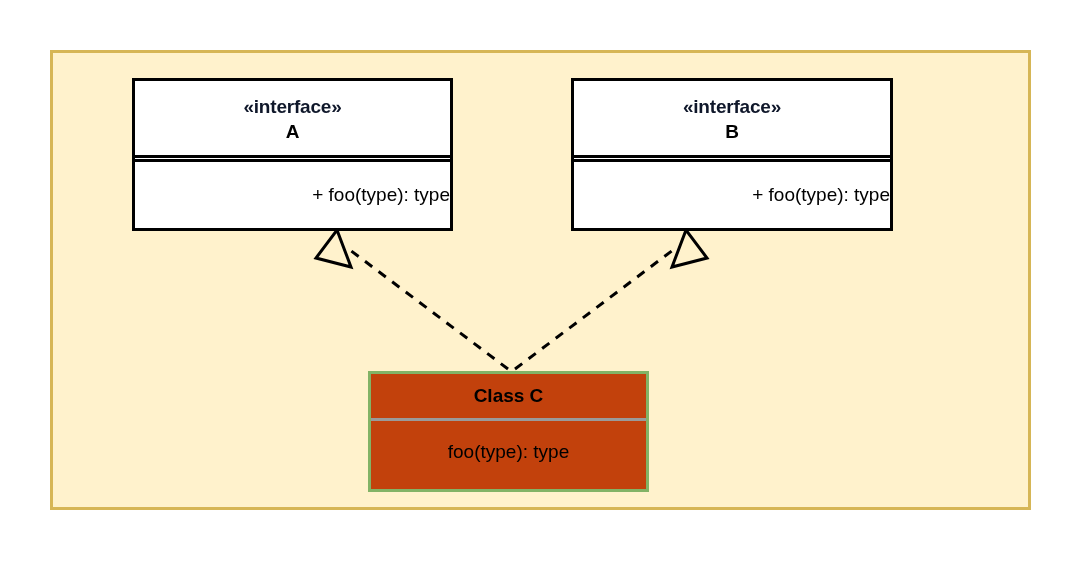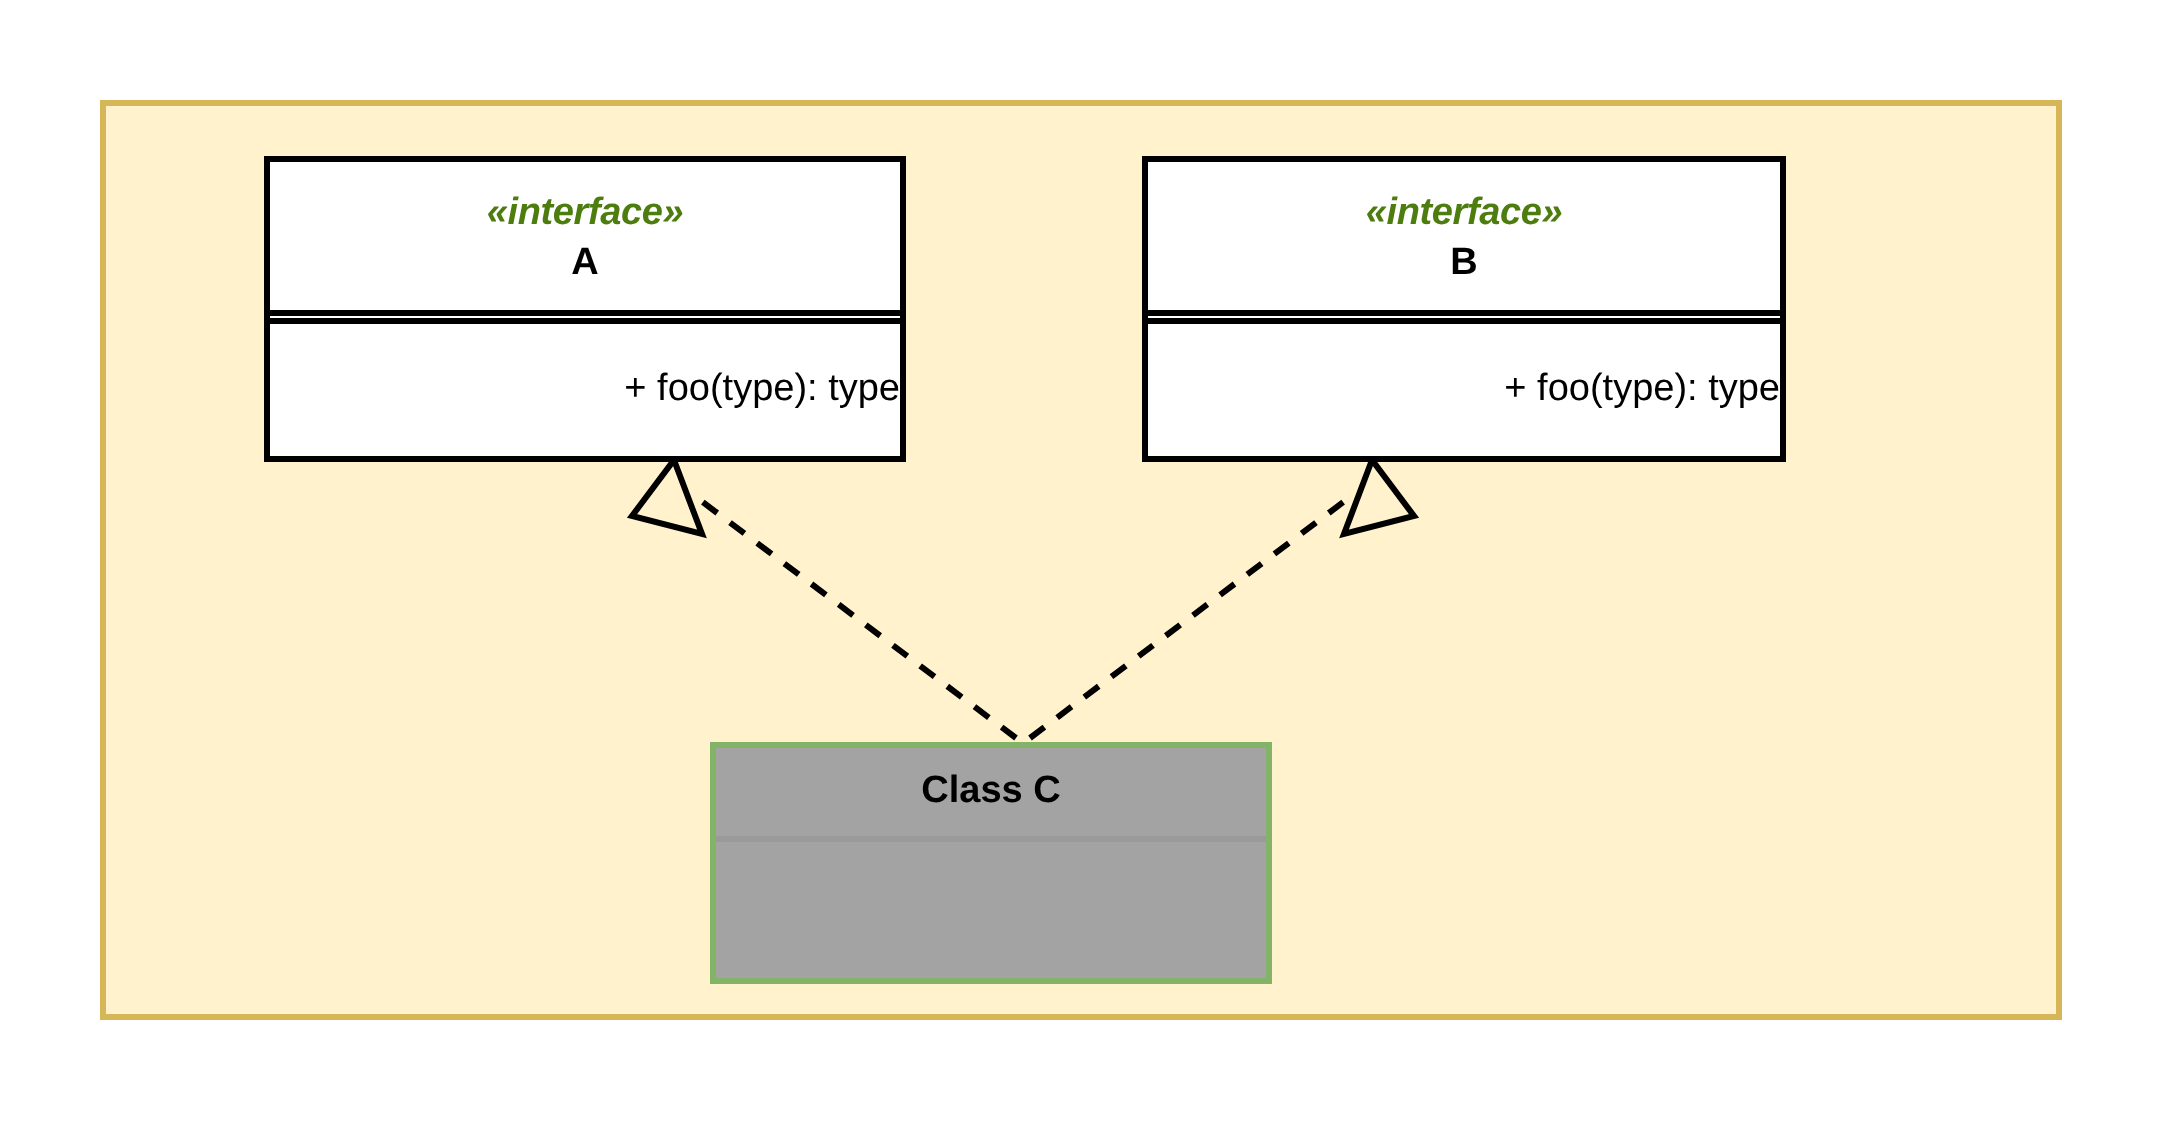--- a/index.html
+++ b/index.html
@@ -59,24 +59,23 @@
     display: flex;
     flex-direction: column;
     align-items: center;
     justify-content: center;
     box-sizing: border-box;
     padding-top: 2px;
   }
   .iface-stereotype {
     font-size: 19px;
     font-weight: bold;
-    color: #4d7c0f;
+    color: #0f172a;
     line-height: 25px;
     letter-spacing: -0.2px;
-    font-style: italic;
   }
   .iface-name {
     font-size: 19px;
     font-weight: bold;
     color: #000000;
     line-height: 26px;
   }
   
   .double-sep {
     flex: 0 0 auto;
@@ -99,25 +98,25 @@
     color: #000000;
     line-height: 24px;
     white-space: nowrap;
   }
 
   #iface-a { left: 132px; top: 78px; width: 321px; height: 153px; }
   #iface-b { left: 571px; top: 78px; width: 322px; height: 153px; }
 
   
   #class-c {
-    left: 355px;
+    left: 368px;
     top: 371px;
     width: 281px;
     height: 121px;
-    background: #a3a3a3;
+    background: #c2410c;
     border: 3px solid #82b366;
   }
   .class-header {
     flex: 0 0 auto;
     height: 44px;
     display: flex;
     align-items: center;
     justify-content: center;
     box-sizing: border-box;
   }
@@ -181,15 +180,18 @@
     <div class="iface-methods">
       <span class="method-text">+ foo(type): type</span>
     </div>
   </div>
 
   <div class="uml-box" id="class-c">
     <div class="class-header">
       <div class="class-name">Class C</div>
     </div>
     <div class="single-sep"></div>
+    <div class="class-methods">
+      <span class="method-text">foo(type): type</span>
+    </div>
   </div>
 
 </div>
 
 </body></html>

